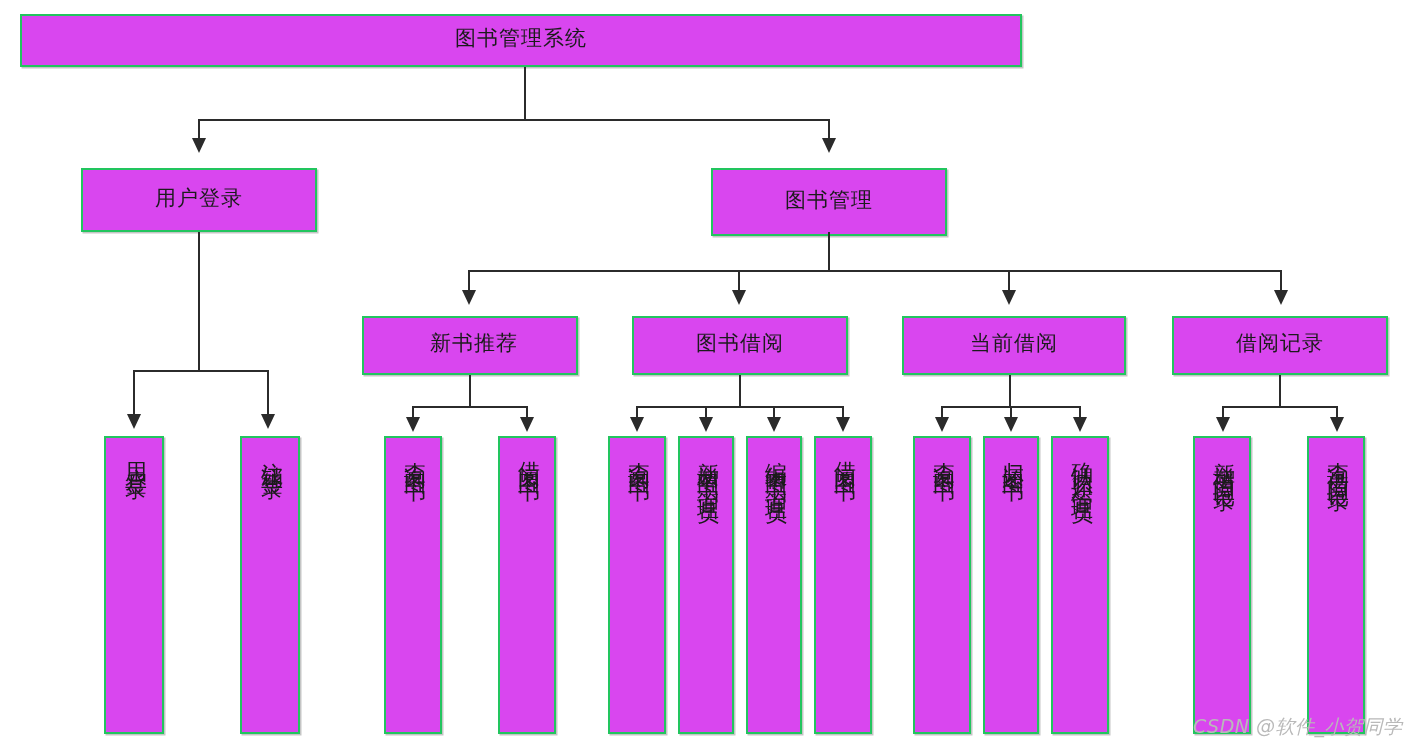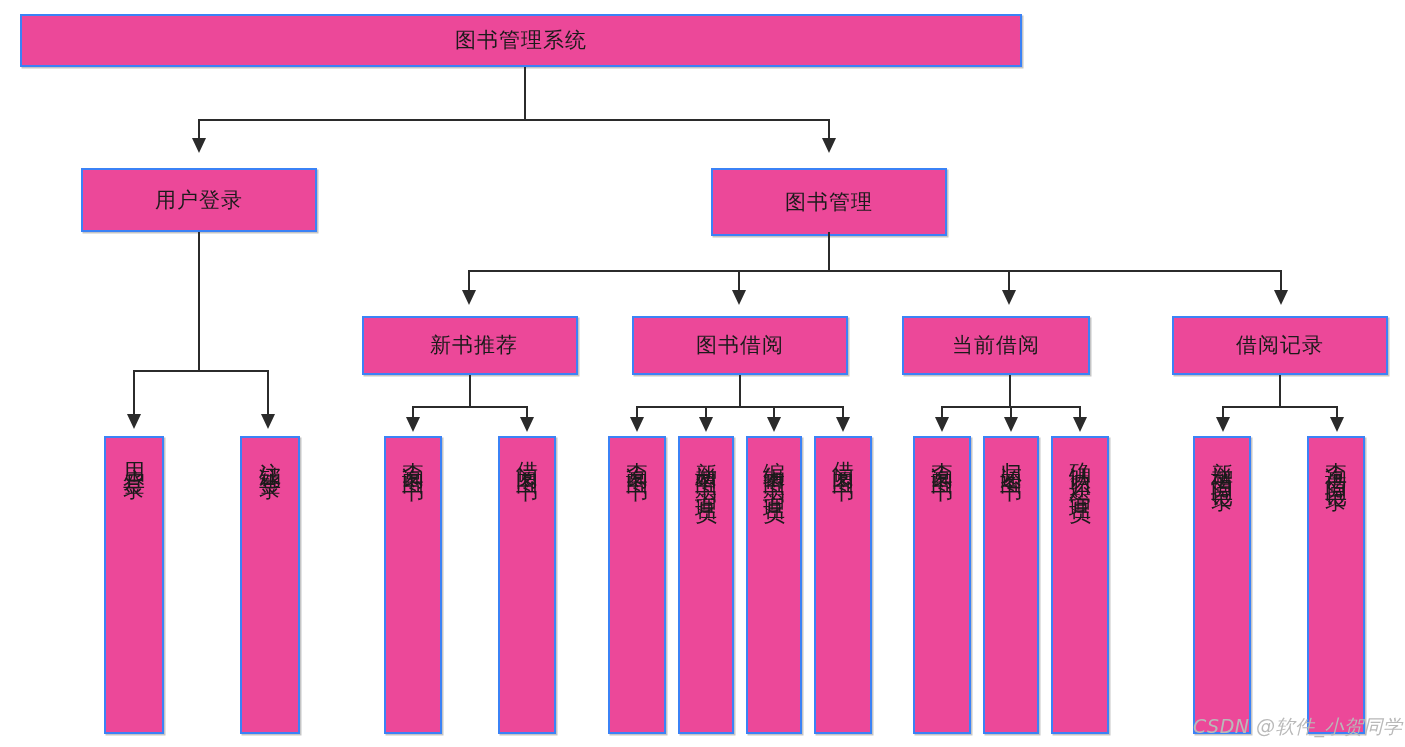--- a/index.html
+++ b/index.html
@@ -15,26 +15,27 @@
     width: 1405px;
     height: 747px;
     background: #ffffff;
     overflow: hidden;
   }
 
   
   .node {
     position: absolute;
     box-sizing: border-box;
-    background: #ec4899;
-    border: 2px solid #3b82f6;
+    background: #d946ef;
+    border: 2px solid #22c55e;
     box-shadow: 1.5px 1.5px 0 0 rgba(150,150,150,0.55);
     display: flex;
     align-items: center;
     justify-content: center;
+    font-family: Liberation Mono, monospace;
   }
   .node .lbl {
     color: #1b1b1b;
     font-size: 21px;
     line-height: 1.25;
     letter-spacing: 1px;
     white-space: nowrap;
   }
 
   
@@ -124,21 +125,21 @@
   <div class="arrow" style="left:732px; top:290px;"></div>
   <div class="arrow" style="left:1002px; top:290px;"></div>
   <div class="arrow" style="left:1274px; top:290px;"></div>
 
   <div class="node horiz" style="left:362px; top:316px; width:216px; height:59px;padding-left:8px;">
     <span class="lbl">新书推荐</span>
   </div>
   <div class="node horiz" style="left:632px; top:316px; width:216px; height:59px;">
     <span class="lbl">图书借阅</span>
   </div>
-  <div class="node horiz" style="left:902px; top:316px; width:188px; height:59px;">
+  <div class="node horiz" style="left:902px; top:316px; width:224px; height:59px;">
     <span class="lbl">当前借阅</span>
   </div>
   <div class="node horiz" style="left:1172px; top:316px; width:216px; height:59px;">
     <span class="lbl">借阅记录</span>
   </div>
 
   <div class="vline" style="left:469px; top:375px; width:2px; height:33px;"></div>
   <div class="hline" style="left:412px; top:406px; width:116px; height:2px;"></div>
   <div class="vline" style="left:412px; top:406px; width:2px; height:12px;"></div>
   <div class="vline" style="left:526px; top:406px; width:2px; height:12px;"></div>

